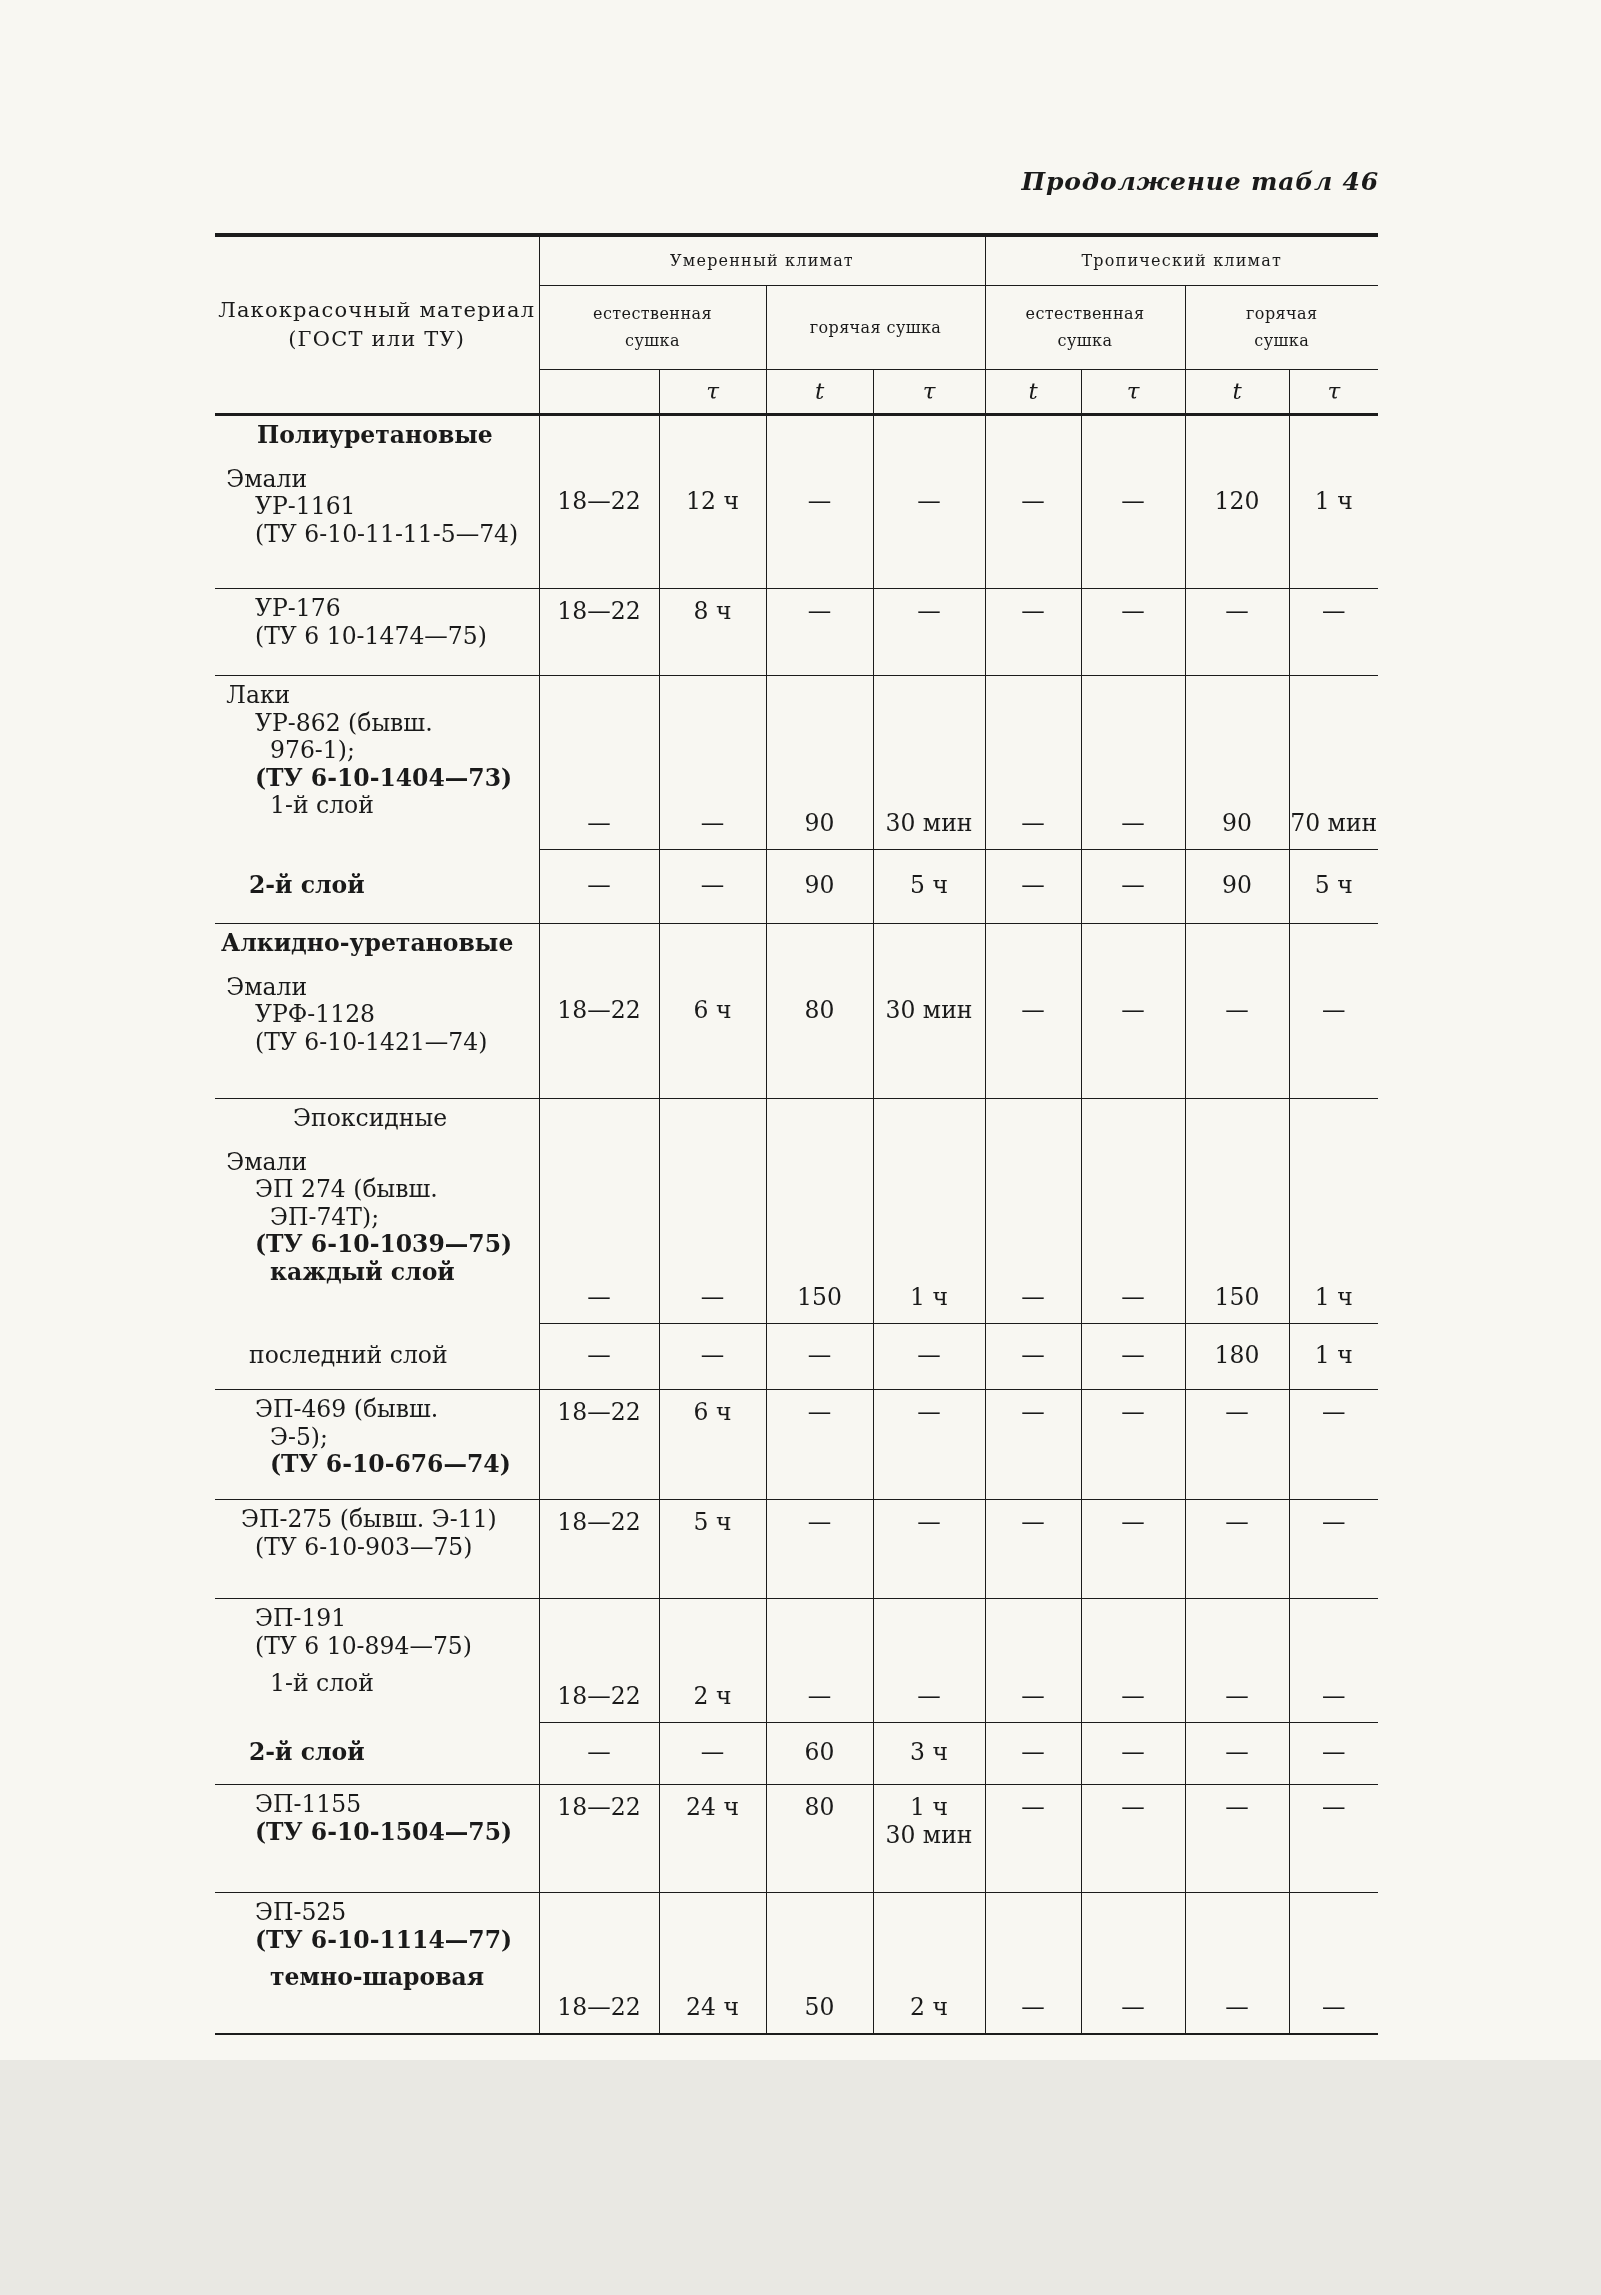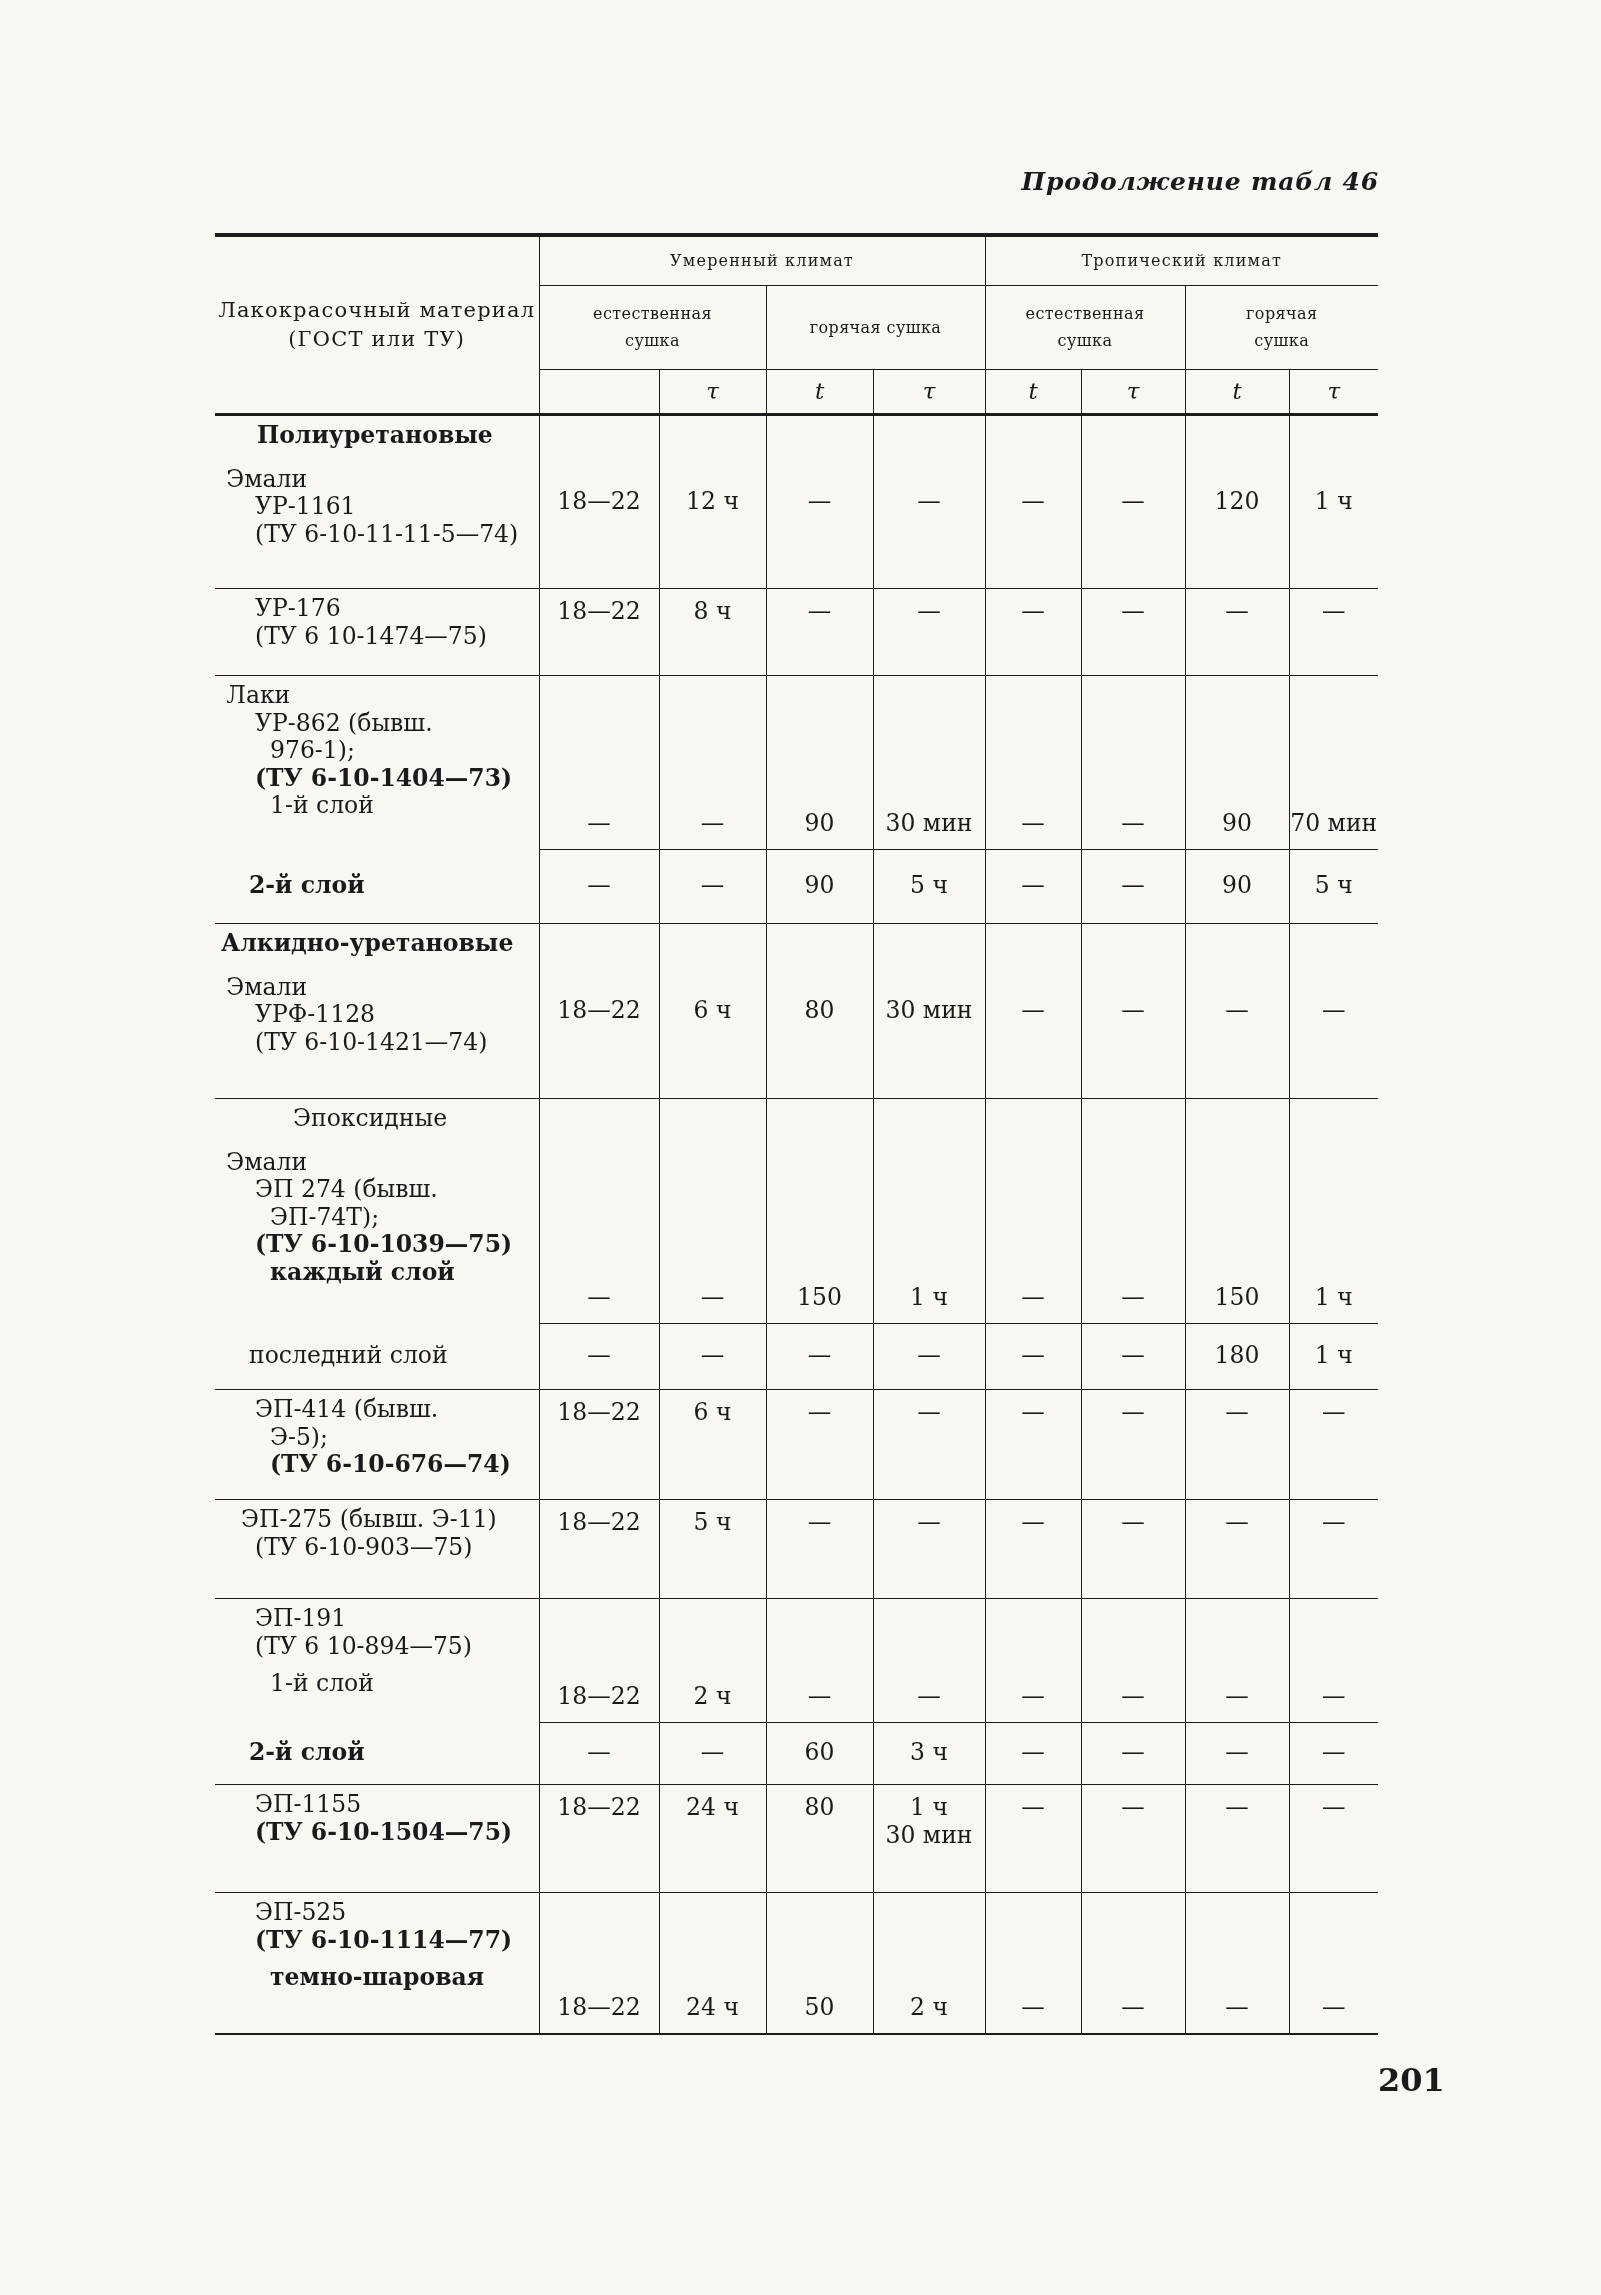--- a/index.html
+++ b/index.html
@@ -1,18 +1,18 @@
 <!DOCTYPE html>
 <html style="font-size:13px"><head>
 <meta charset="utf-8">
 <style>
   * { margin:0; padding:0; box-sizing:border-box; }
   html,body { background:#e9e8e3; }
   .page {
-    position:relative; width:1602px; height:2295px;
+    position:relative; width:1602px; height:2060px;
     background:#f8f7f2; color:#1a1a1a;
     font-family:"DejaVu Serif","Liberation Serif",serif;
     overflow:hidden;
   }
   .continuation {
     position:absolute; top:167px; right:223px;
     font-style:italic; font-weight:bold; font-size:25px; letter-spacing:0.8px;
   }
   table.main {
     position:absolute; left:215px; top:233px; width:1162px;
@@ -233,21 +233,21 @@
         <td class="val">—</td>
         <td class="val">—</td>
         <td class="val">—</td>
         <td class="val">—</td>
         <td class="val">180</td>
         <td class="val">1 ч</td>
       </tr>
 
       <tr class="r7 sep-full va-top">
         <td class="name">
-          <div class="in1">ЭП-414 (бывш.</div>
+          <div class="in1">ЭП-469 (бывш.</div>
           <div class="in2">Э-5);</div>
           <div class="in2 bold">(ТУ 6-10-676—74)</div>
         </td>
         <td class="val">18—22</td>
         <td class="val">6 ч</td>
         <td class="val">—</td>
         <td class="val">—</td>
         <td class="val">—</td>
         <td class="val">—</td>
         <td class="val">—</td>

